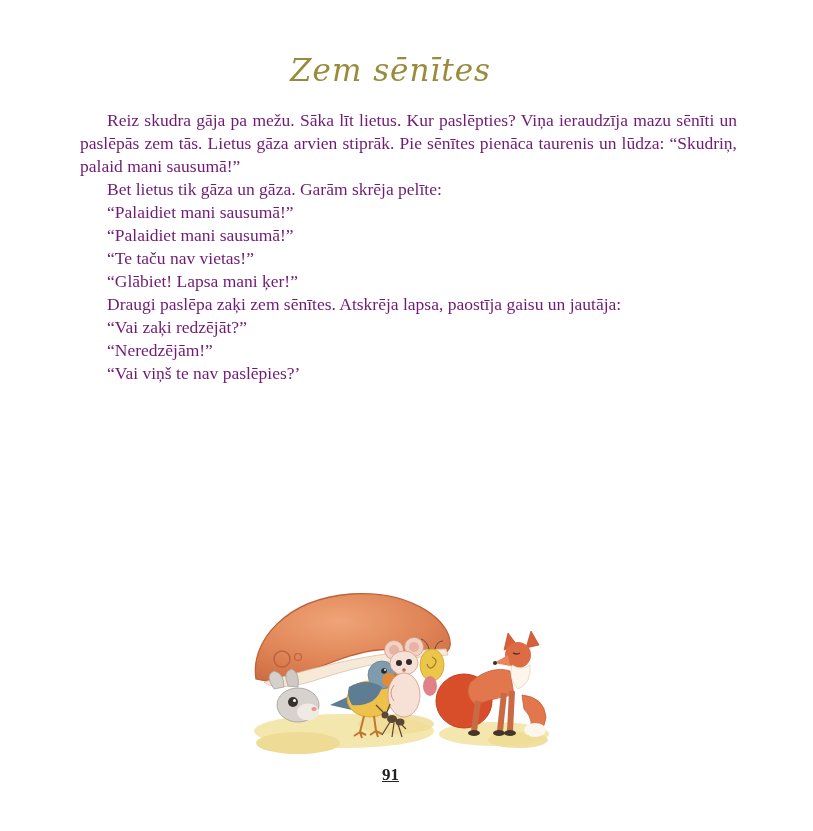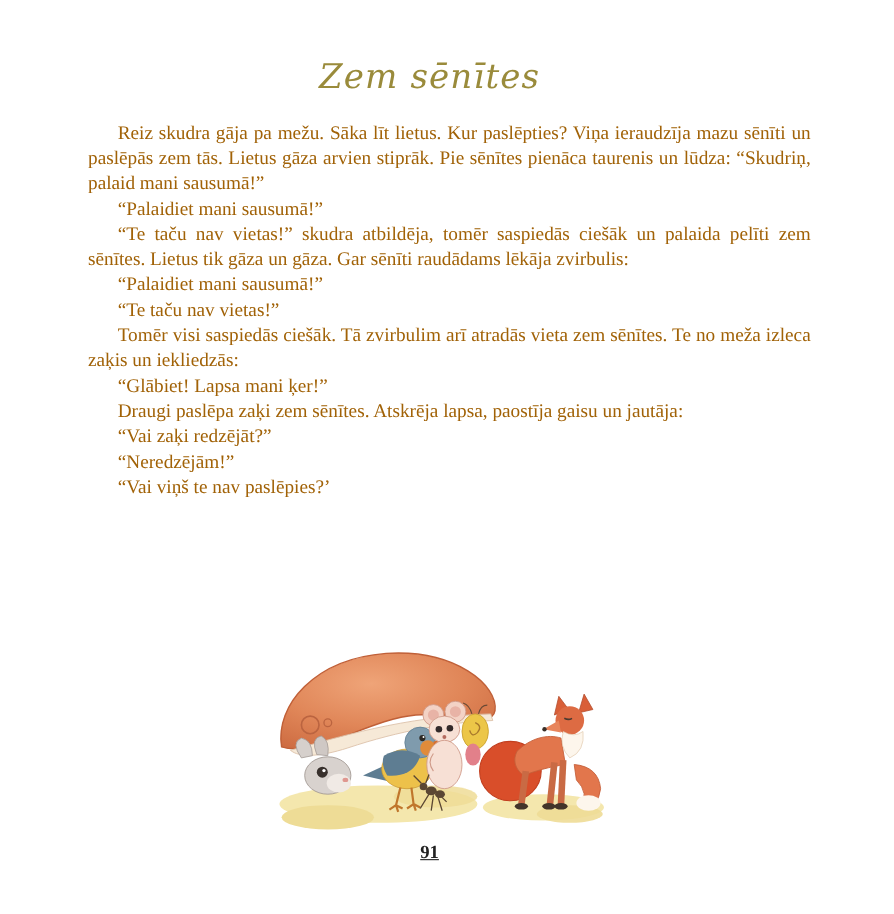--- a/index.html
+++ b/index.html
@@ -25,21 +25,21 @@
     letter-spacing: 1px;
     color: #9a8b3b;
   }
   .story {
     position: absolute;
     top: 109px;
     left: 80px;
     width: 657px;
     font-size: 17.5px;
     line-height: 23px;
-    color: #a16207;
+    color: #701a75;
     text-align: justify;
   }
   .story p { margin: 0; text-indent: 27px; }
   .illustration {
     position: absolute;
     top: 583px;
     left: 246px;
     width: 322px;
     height: 175px;
   }
@@ -58,25 +58,24 @@
 </style>
 </head>
 <body>
 
 <div class="page">
 
   <h1 class="title">Zem sēnītes</h1>
 
   <div class="story">
     <p>Reiz skudra gāja pa mežu. Sāka līt lietus. Kur paslēpties? Viņa ieraudzīja mazu sēnīti un paslēpās zem tās. Lietus gāza arvien stiprāk. Pie sēnītes pienāca taurenis un lūdza: “Skudriņ, palaid mani sausumā!”</p>
+    <p>Bet lietus tik gāza un gāza. Garām skrēja pelīte:</p>
     <p>“Palaidiet mani sausumā!”</p>
-    <p>“Te taču nav vietas!” skudra atbildēja, tomēr saspiedās ciešāk un palaida pelīti zem sēnītes. Lietus tik gāza un gāza. Gar sēnīti raudādams lēkāja zvirbulis:</p>
     <p>“Palaidiet mani sausumā!”</p>
     <p>“Te taču nav vietas!”</p>
-    <p>Tomēr visi saspiedās ciešāk. Tā zvirbulim arī atradās vieta zem sēnītes. Te no meža izleca zaķis un iekliedzās:</p>
     <p>“Glābiet! Lapsa mani ķer!”</p>
     <p>Draugi paslēpa zaķi zem sēnītes. Atskrēja lapsa, paostīja gaisu un jautāja:</p>
     <p>“Vai zaķi redzējāt?”</p>
     <p>“Neredzējām!”</p>
     <p>“Vai viņš te nav paslēpies?’</p>
   </div>
 
   <div class="illustration">
     <svg viewBox="0 0 322 175" xmlns="http://www.w3.org/2000/svg">
       <defs>

